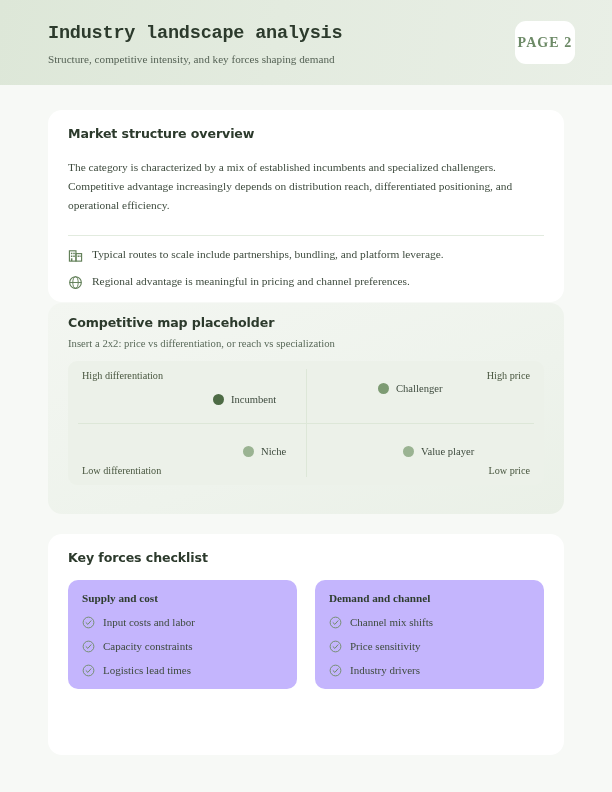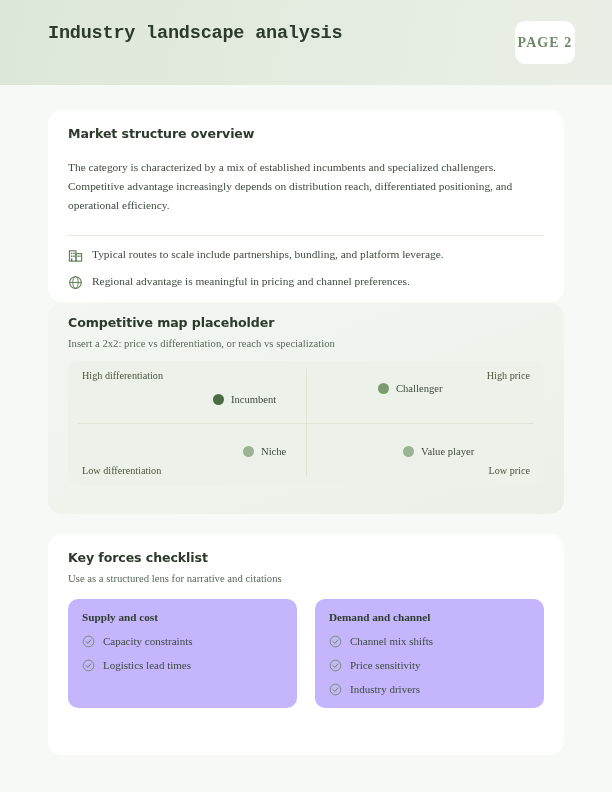--- a/index.html
+++ b/index.html
@@ -235,20 +235,21 @@
     font-size: 10.3px;
     color: #5a6a5a;
     margin: 16px 0 0 0;
   }
 </style>
 </head>
 <body>
 
 <div class="header">
   <h1 class="header-title">Industry landscape analysis</h1>
+  <p class="header-sub">Structure, competitive intensity, and key forces shaping demand</p>
   <div class="page-badge">PAGE 2</div>
 </div>
 
 <div class="card card-overview">
   <h2 class="card-title">Market structure overview</h2>
   <p class="card-body">The category is characterized by a mix of established incumbents and specialized challengers. Competitive advantage increasingly depends on distribution reach, differentiated positioning, and operational efficiency.</p>
   <div class="divider"></div>
   <ul class="bullet-list">
     <li class="bullet-row">
       <span class="bullet-icon">
@@ -306,32 +307,40 @@
     </div>
     <div class="point pt-value">
       <span class="dot" style="background:#9ab392"></span>
       <span class="point-label">Value player</span>
     </div>
   </div>
 </div>
 
 <div class="card card-check">
   <h2 class="card-title">Key forces checklist</h2>
-  <p class="card-sub">Use as a structured lens for narrative and citations</p>
 
   <div class="check-cols">
     <div class="check-col">
       <div class="check-col-title">Supply and cost</div>
       <div class="check-item">
         <span class="check-icon">
           <svg viewBox="0 0 16 16" width="13" height="13">
             <circle cx="8" cy="8" r="6.6" fill="none" stroke="#6d8a63" stroke-width="1.1"></circle>
             <polyline points="5,8.2 7.2,10.3 11.1,5.9" fill="none" stroke="#6d8a63" stroke-width="1.2" stroke-linecap="round" stroke-linejoin="round"></polyline>
           </svg>
         </span>
+        <span class="check-text">Input costs and labor</span>
+      </div>
+      <div class="check-item">
+        <span class="check-icon">
+          <svg viewBox="0 0 16 16" width="13" height="13">
+            <circle cx="8" cy="8" r="6.6" fill="none" stroke="#6d8a63" stroke-width="1.1"></circle>
+            <polyline points="5,8.2 7.2,10.3 11.1,5.9" fill="none" stroke="#6d8a63" stroke-width="1.2" stroke-linecap="round" stroke-linejoin="round"></polyline>
+          </svg>
+        </span>
         <span class="check-text">Capacity constraints</span>
       </div>
       <div class="check-item">
         <span class="check-icon">
           <svg viewBox="0 0 16 16" width="13" height="13">
             <circle cx="8" cy="8" r="6.6" fill="none" stroke="#6d8a63" stroke-width="1.1"></circle>
             <polyline points="5,8.2 7.2,10.3 11.1,5.9" fill="none" stroke="#6d8a63" stroke-width="1.2" stroke-linecap="round" stroke-linejoin="round"></polyline>
           </svg>
         </span>
         <span class="check-text">Logistics lead times</span>

